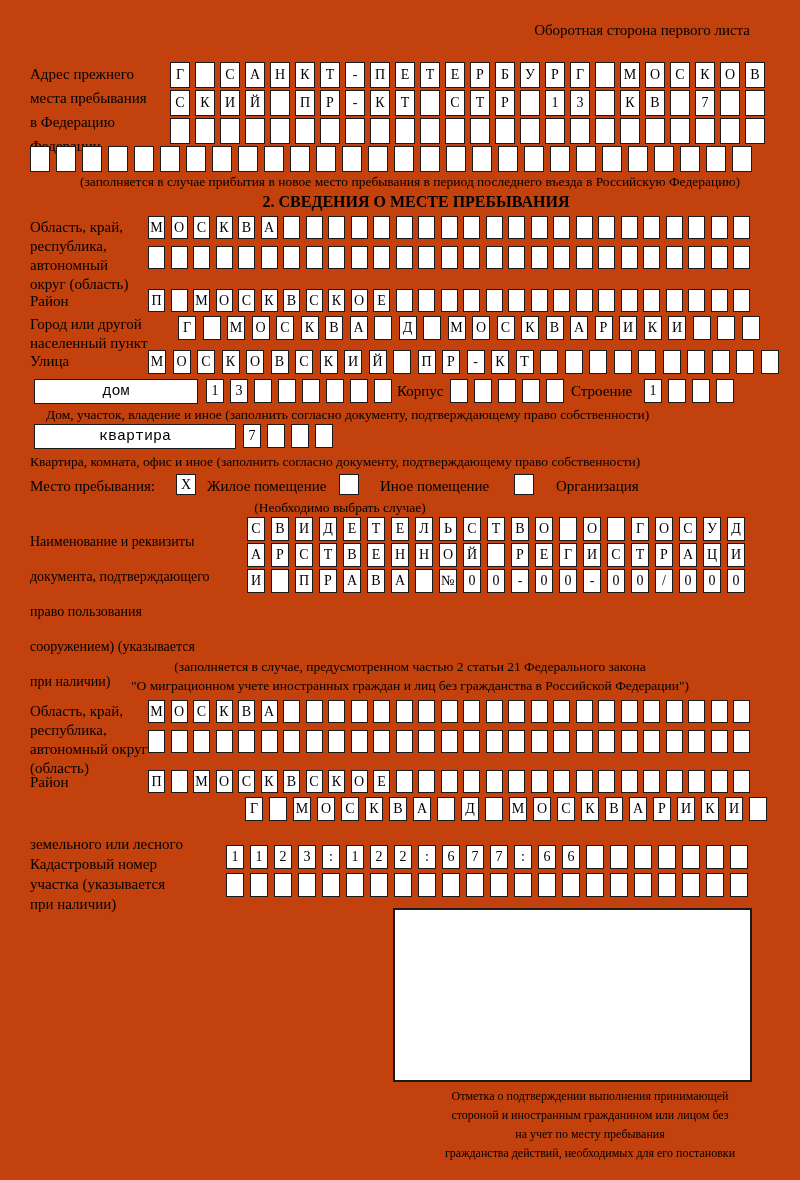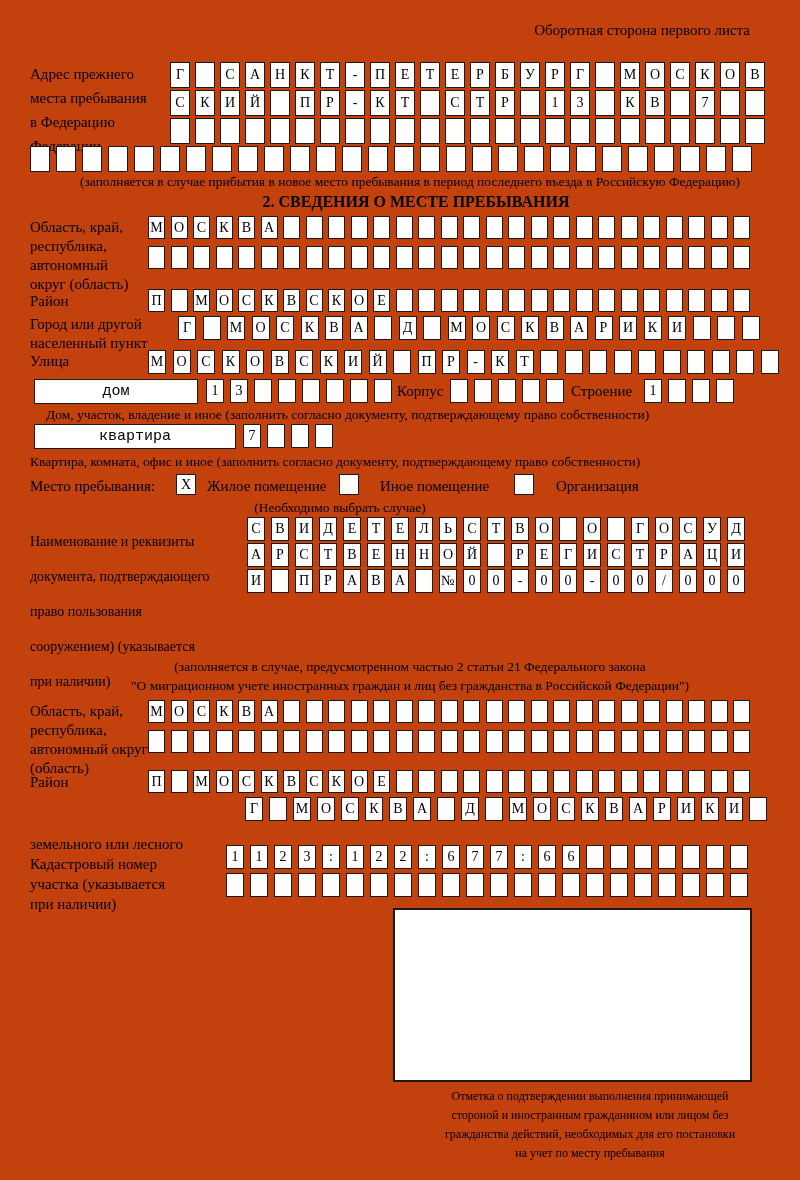--- a/index.html
+++ b/index.html
@@ -620,17 +620,17 @@
       <span class="cell"></span>
       <span class="cell"></span>
       <span class="cell"></span>
       <span class="cell"></span>
     </div>
 
   <div class="stampbox" style="left:393px;top:908px;width:359px;height:174px"></div>
   <div class="stampcap center abs" style="left:370px;top:1087px;width:420px">
       <div>Отметка о подтверждении выполнения принимающей</div>
       <div>стороной и иностранным гражданином или лицом без</div>
+      <div>на учет по месту пребывания</div>
       <div>гражданства действий, необходимых для его постановки</div>
-      <div>на учет по месту пребывания</div>
     </div>
 
 </div>
 
 </body></html>

